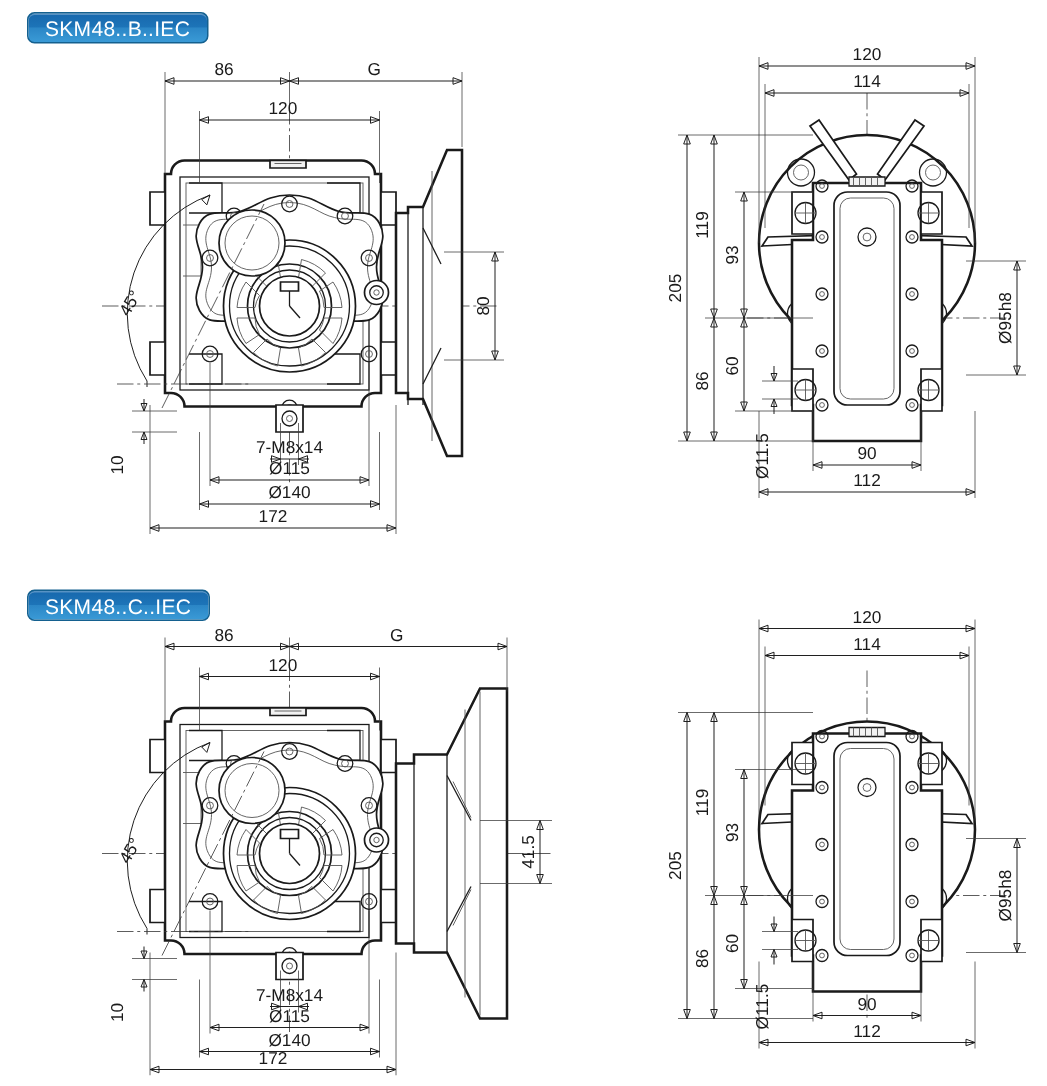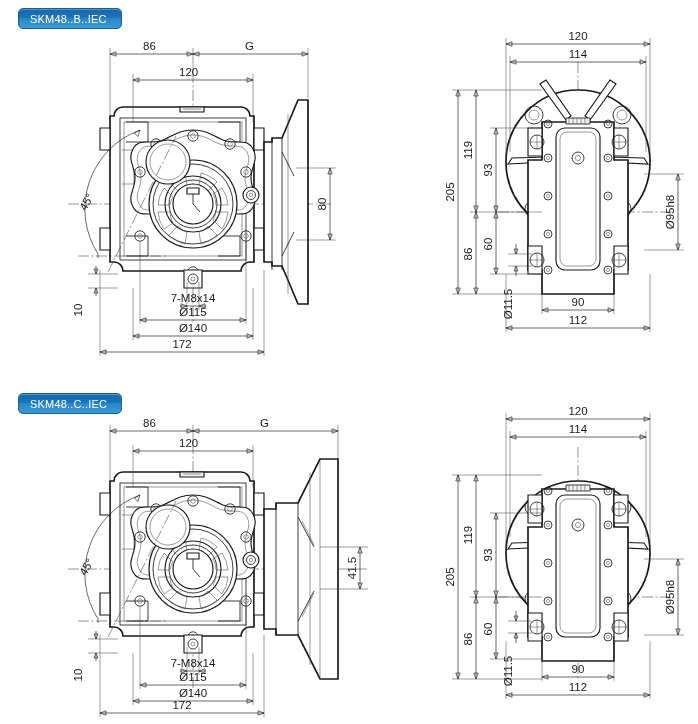--- a/index.html
+++ b/index.html
@@ -33,21 +33,21 @@
     left: 18px;
     top: 8px;
     height: 21px;
     min-width: 104px;
     padding: 0 11px;
     border-radius: 5px;
     background: linear-gradient(to bottom, #1768ad 0%, #1d74b8 48%, #2b86c6 50%, #3a9ad6 100%);
     border: 1px solid #14608f;
     box-shadow: inset 0 1px 0 rgba(255,255,255,.28);
     color: #ffffff;
-    font-size: 11px;
+    font-size: 14px;
     line-height: 21px;
     letter-spacing: .2px;
     white-space: nowrap;
     box-sizing: border-box;
   }
 
   .dwg {
     position: absolute;
     display: block;
   }

